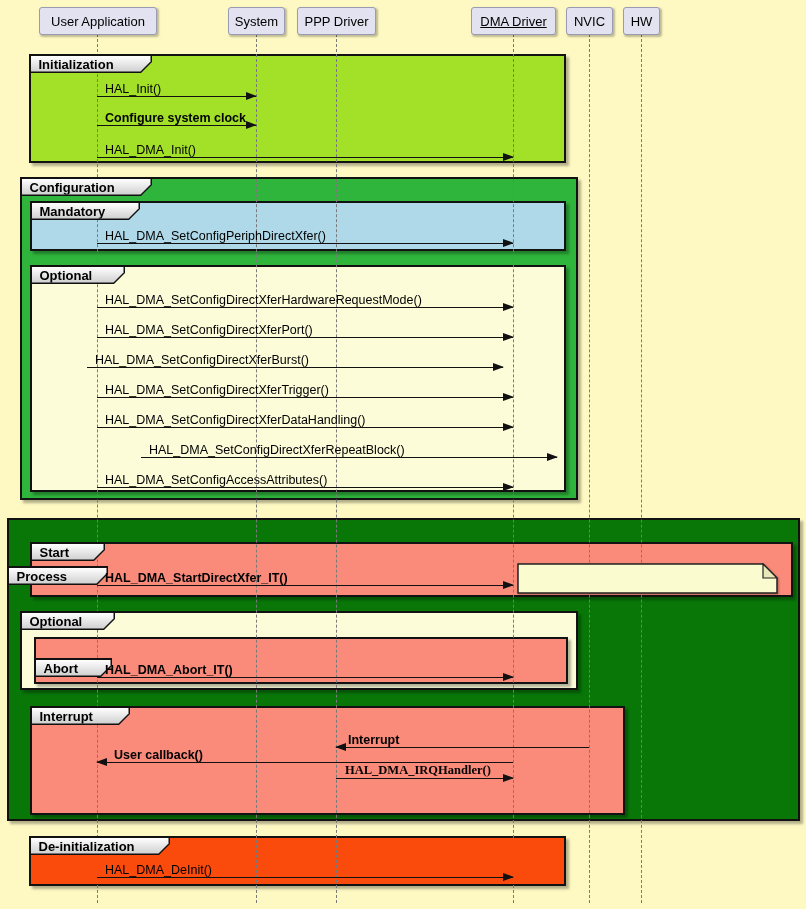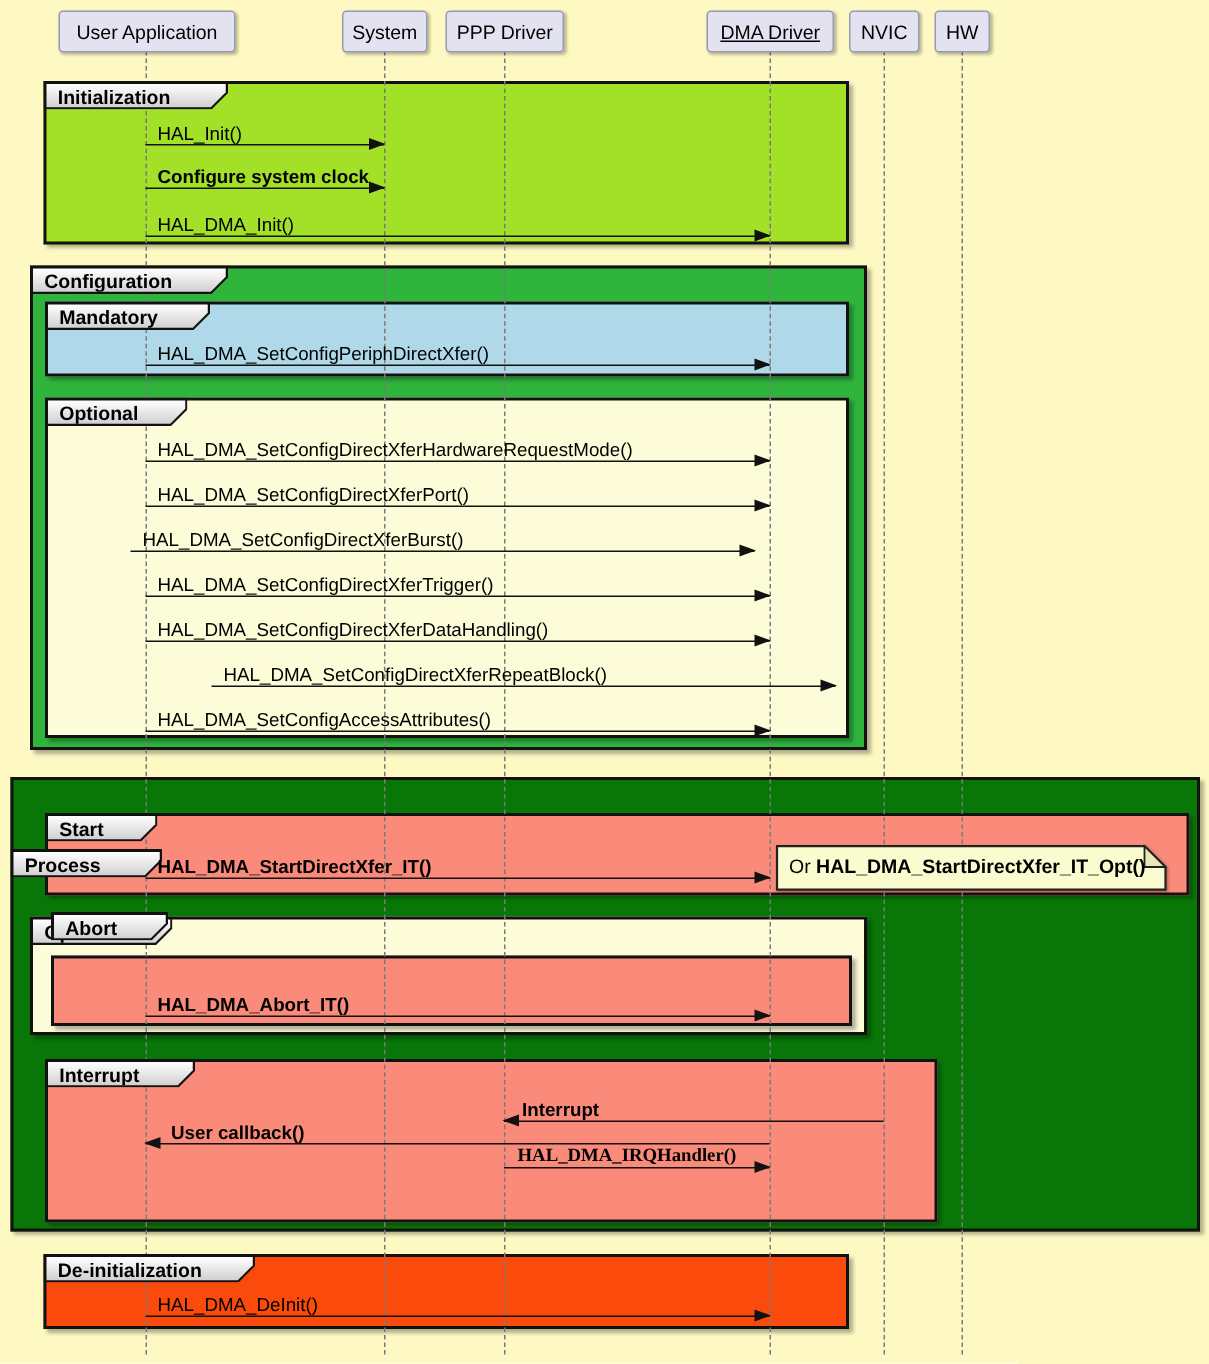--- a/index.html
+++ b/index.html
@@ -147,21 +147,21 @@
     <div class="tab-inner">
         <span class="tab-label">Start</span>
       </div>
   </div>
   <div class="tab" style="left:20px; top:611px; width:95px;">
     <div class="tab-border"></div>
     <div class="tab-inner">
         <span class="tab-label">Optional</span>
       </div>
   </div>
-  <div class="tab" style="left:34px; top:608px; width:78px;text-decoration:underline;">
+  <div class="tab" style="left:34px; top:658px; width:78px;text-decoration:underline;">
     <div class="tab-border"></div>
     <div class="tab-inner">
         <span class="tab-label">Abort</span>
       </div>
   </div>
   <div class="tab" style="left:30px; top:706px; width:100px;">
     <div class="tab-border"></div>
     <div class="tab-inner">
         <span class="tab-label">Interrupt</span>
       </div>
@@ -229,16 +229,15 @@
 
   <div class="msg right" style="left:97px; top:877px; width:416px;">
       <span class="mlabel">HAL_DMA_DeInit()</span>
     </div>
 
   <div class="note" style="left:517px; top:563px; width:261px; height:31px;">
     <svg width="261" height="31" viewBox="0 0 261 31">
       <path d="M1,1 L246,1 L260,15 L260,30 L1,30 Z" fill="var(--note-fill,#FBFBD0)" stroke="#222222" stroke-width="1.5"></path>
       <path d="M246,1 L246,15 L260,15 Z" fill="#E8E8B9" stroke="#222222" stroke-width="1.2"></path>
     </svg>
-    <div class="note-text"><span>Or </span><span class="nbold">HAL_DMA_StartDirectXfer_IT_Opt()</span></div>
   </div>
 
 </div>
 
 </body></html>

